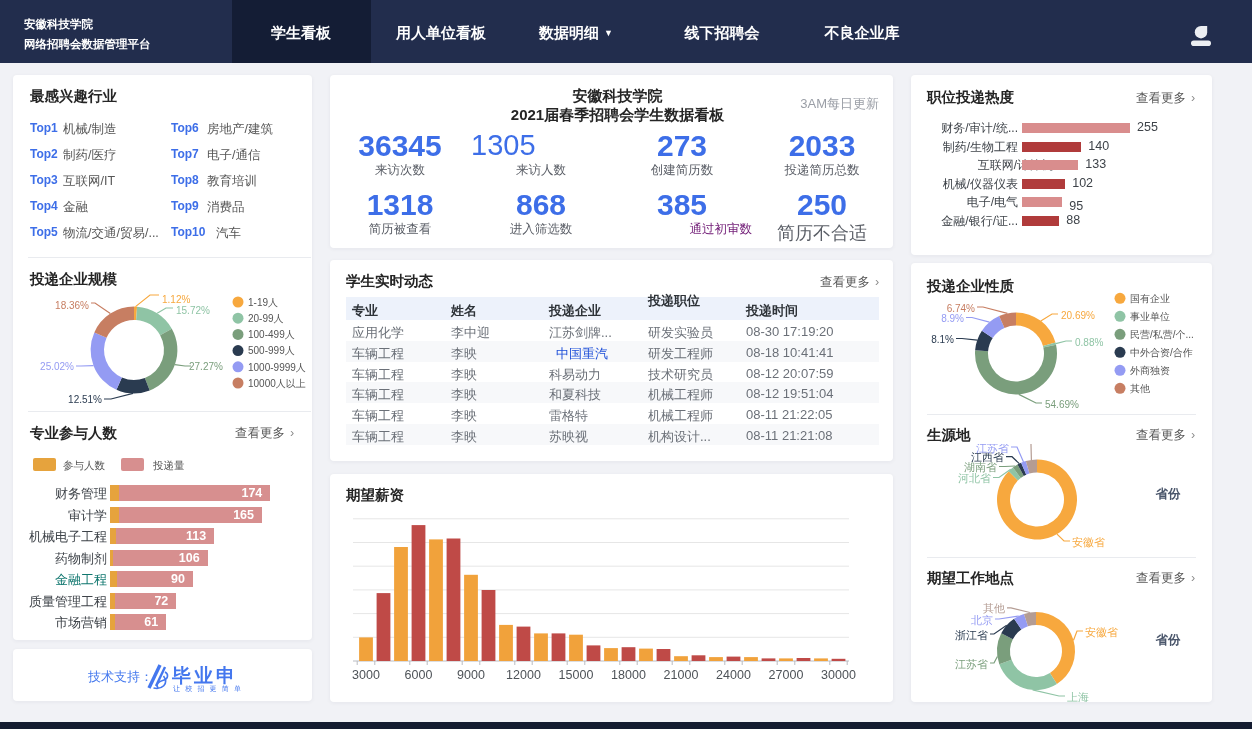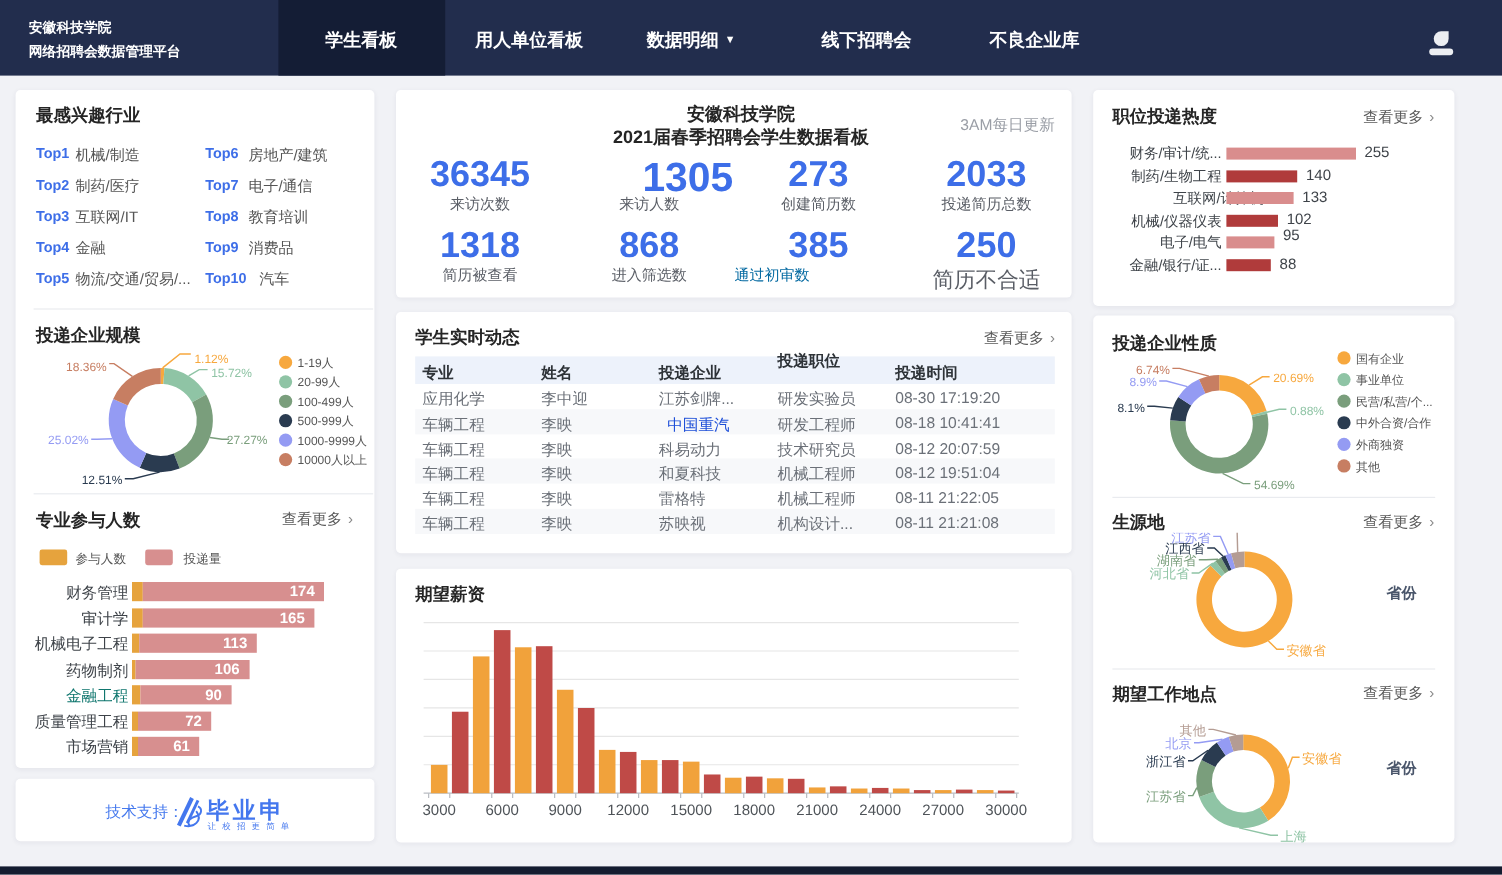--- a/index.html
+++ b/index.html
@@ -136,32 +136,32 @@
 <path d="M19 10 c4 2 3 7 -1 8 c-5 1.5 -9 4 -6 8 m-4.5 0 c8 2 16 -4 10 -12" stroke-width="1.6"></path>
 </g>
 <text x="26" y="20" fill="#4477ee" font-size="19" font-weight="bold" letter-spacing="3">毕业申</text>
 <text x="27" y="28.5" fill="#4477ee" font-size="7" letter-spacing="5.2">让校招更简单</text>
 </svg>
 <div class="card" style="left:330px;top:75px;width:563px;height:173px"></div>
 <div class="ab" style="left:336px;top:86px;width:563px;text-align:center;font-size:15px;font-weight:bold;color:#252525;line-height:19px">安徽科技学院<br>2021届春季招聘会学生数据看板</div>
 <div class="ab" style="left:700px;top:95px;width:179px;text-align:right;font-size:13px;color:#9a9ea6">3AM每日更新</div>
 <div class="ab" style="left:330px;top:129px;width:140px;text-align:center;font-size:30px;font-weight:bold;color:#3d6ee8">36345</div>
 <div class="ab" style="left:330px;top:162px;width:140px;text-align:center;font-size:12.5px;color:#5a5e66">来访次数</div>
-<div class="ab" style="left:471px;top:129px;width:140px;text-align:right;font-size:34px;font-weight:bold;color:#3d6ee8">1305</div>
+<div class="ab" style="left:471px;top:129px;width:140px;text-align:left;font-size:29px;font-weight:normal;color:#3d6ee8">1305</div>
 <div class="ab" style="left:471px;top:162px;width:140px;text-align:center;font-size:12.5px;color:#5a5e66">来访人数</div>
 <div class="ab" style="left:612px;top:129px;width:140px;text-align:center;font-size:30px;font-weight:bold;color:#3d6ee8">273</div>
 <div class="ab" style="left:612px;top:162px;width:140px;text-align:center;font-size:12.5px;color:#5a5e66">创建简历数</div>
 <div class="ab" style="left:752px;top:129px;width:140px;text-align:center;font-size:30px;font-weight:bold;color:#3d6ee8">2033</div>
 <div class="ab" style="left:752px;top:162px;width:140px;text-align:center;font-size:12.5px;color:#5a5e66">投递简历总数</div>
 <div class="ab" style="left:330px;top:188px;width:140px;text-align:center;font-size:30px;font-weight:bold;color:#3d6ee8">1318</div>
 <div class="ab" style="left:330px;top:221px;width:140px;text-align:center;font-size:12.5px;color:#5a5e66">简历被查看</div>
 <div class="ab" style="left:471px;top:188px;width:140px;text-align:center;font-size:30px;font-weight:bold;color:#3d6ee8">868</div>
 <div class="ab" style="left:471px;top:221px;width:140px;text-align:center;font-size:12.5px;color:#5a5e66">进入筛选数</div>
 <div class="ab" style="left:612px;top:188px;width:140px;text-align:center;font-size:30px;font-weight:bold;color:#3d6ee8">385</div>
-<div class="ab" style="left:612px;top:221px;width:140px;text-align:left;font-size:12.5px;color:#0369a1">通过初审数</div>
+<div class="ab" style="left:612px;top:221px;width:140px;text-align:right;font-size:12.5px;color:#701a75">通过初审数</div>
 <div class="ab" style="left:752px;top:188px;width:140px;text-align:center;font-size:30px;font-weight:bold;color:#3d6ee8">250</div>
 <div class="ab" style="left:752px;top:221px;width:140px;text-align:center;font-size:18px;color:#5a5e66">简历不合适</div>
 <div class="card" style="left:330px;top:260px;width:563px;height:201px"></div>
 <div class="ttl" style="left:346px;top:272px">学生实时动态</div>
 <div class="more" style="left:820px;top:274px">查看更多<b>›</b></div>
 <div class="ab" style="left:346px;top:297px;width:533px;height:23px;background:#edf2fb"></div>
 <div class="ab" style="left:352px;top:302px;font-size:13px;font-weight:bold;color:#2e3338;white-space:nowrap">专业</div>
 <div class="ab" style="left:451px;top:302px;font-size:13px;font-weight:bold;color:#2e3338;white-space:nowrap">姓名</div>
 <div class="ab" style="left:549px;top:302px;font-size:13px;font-weight:bold;color:#2e3338;white-space:nowrap">投递企业</div>
 <div class="ab" style="left:648px;top:292px;font-size:13px;font-weight:bold;color:#2e3338;white-space:nowrap">投递职位</div>
@@ -278,21 +278,21 @@
 <div class="ab" style="left:1022px;top:141.7px;width:59.3px;height:10px;background:#b03b3b"></div>
 <div class="ab" style="left:1088.3px;top:138.7px;font-size:12.5px;color:#3e4349">140</div>
 <div class="ab" style="left:956px;top:157.2px;width:107px;text-align:right;font-size:12px;color:#3e4349;white-space:nowrap">互联网/计算机...</div>
 <div class="ab" style="left:1022px;top:160.2px;width:56.3px;height:10px;background:#d98d8d"></div>
 <div class="ab" style="left:1085.3px;top:157.2px;font-size:12.5px;color:#3e4349">133</div>
 <div class="ab" style="left:911px;top:175.7px;width:107px;text-align:right;font-size:12px;color:#3e4349;white-space:nowrap">机械/仪器仪表</div>
 <div class="ab" style="left:1022px;top:178.7px;width:43.2px;height:10px;background:#b03b3b"></div>
 <div class="ab" style="left:1072.2px;top:175.7px;font-size:12.5px;color:#3e4349">102</div>
 <div class="ab" style="left:911px;top:194.2px;width:107px;text-align:right;font-size:12px;color:#3e4349;white-space:nowrap">电子/电气</div>
 <div class="ab" style="left:1022px;top:197.2px;width:40.2px;height:10px;background:#d98d8d"></div>
-<div class="ab" style="left:1069.2px;top:189px;font-size:12.5px;color:#3e4349">95</div>
+<div class="ab" style="left:1069.2px;top:199px;font-size:12.5px;color:#3e4349">95</div>
 <div class="ab" style="left:911px;top:212.7px;width:107px;text-align:right;font-size:12px;color:#3e4349;white-space:nowrap">金融/银行/证...</div>
 <div class="ab" style="left:1022px;top:215.7px;width:37.3px;height:10px;background:#b03b3b"></div>
 <div class="ab" style="left:1066.3px;top:212.7px;font-size:12.5px;color:#3e4349">88</div>
 <div class="card" style="left:911px;top:263px;width:301px;height:439px"></div>
 <div class="ttl" style="left:927px;top:277px">投递企业性质</div>
 <svg class="ab" style="left:911px;top:263px" width="301" height="151" viewBox="0 0 301 151">
     <path d="M105.00 49.50 A41 41 0 0 1 144.51 79.53 L131.98 83.01 A28 28 0 0 0 105.00 62.50 Z" fill="#f7a83e" stroke="none"></path>
     <path d="M144.51 79.53 A41 41 0 0 1 145.05 81.73 L132.35 84.51 A28 28 0 0 0 131.98 83.01 Z" fill="#8fc4a5" stroke="none"></path>
     <path d="M145.05 81.73 A41 41 0 1 1 64.13 87.26 L77.09 88.29 A28 28 0 1 0 132.35 84.51 Z" fill="#7a9e7c" stroke="none"></path>
     <path d="M64.13 87.26 A41 41 0 0 1 70.89 67.75 L81.70 74.97 A28 28 0 0 0 77.09 88.29 Z" fill="#2a3b50" stroke="none"></path>

